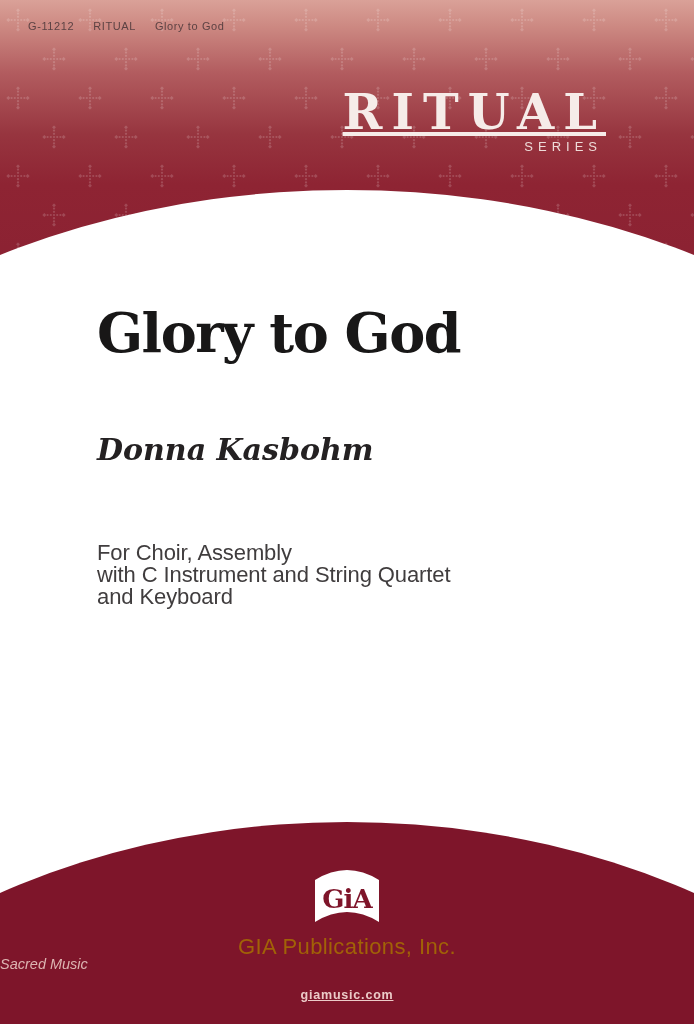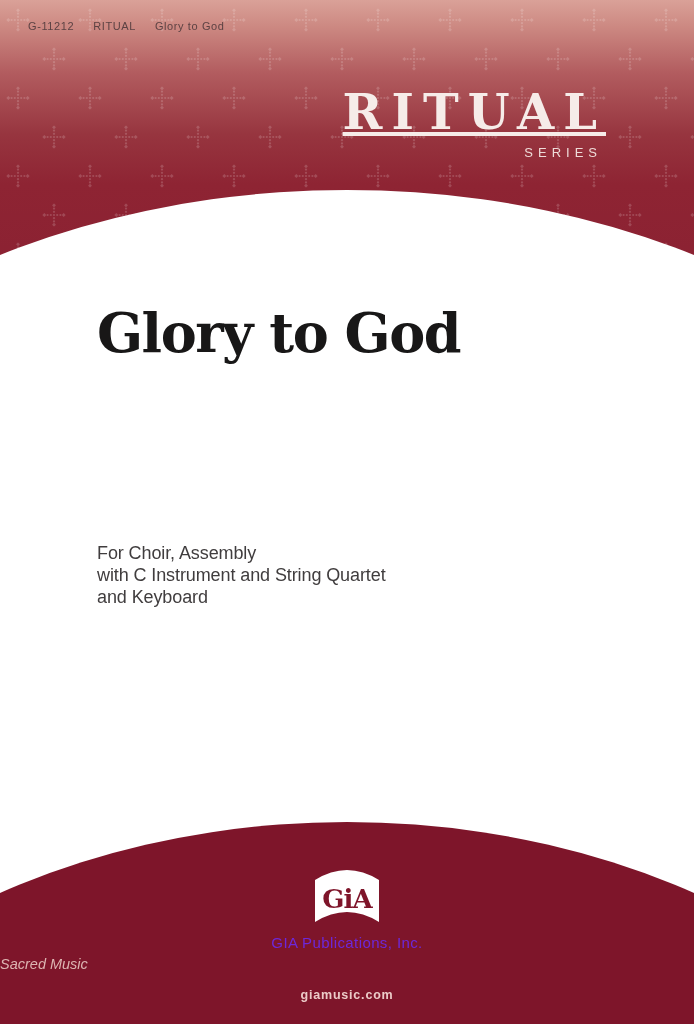--- a/index.html
+++ b/index.html
@@ -46,21 +46,21 @@
     font-family: "DejaVu Serif", "Liberation Serif", serif;
     font-weight: bold;
     font-size: 48px;
     line-height: 1;
     letter-spacing: 9px;
     margin-right: -9px;
     color: #f6ece9;
     text-decoration: underline;
   }
   .series-sub {
-    margin-top: 9px;
+    margin-top: 3px;
     font-size: 13px;
     letter-spacing: 5px;
     margin-right: -5px;
     color: #eedbd8;
   }
 
   
   .top-curve {
     position: absolute;
     left: -347px; top: 190px;
@@ -92,21 +92,21 @@
     left: 97px; top: 432px;
     font-family: "DejaVu Serif", "Liberation Serif", serif;
     font-weight: bold;
     font-style: italic;
     font-size: 30px;
     color: #242122;
   }
   .instrumentation {
     position: absolute;
     left: 97px; top: 542px;
-    font-size: 18px;
+    font-size: 22px;
     line-height: 22px;
     letter-spacing: -0.1px;
     color: #403d3e;
   }
 
   
   .footer-content {
     position: absolute;
     left: 0; top: 0;
     width: 620px; height: 1024px;
@@ -115,42 +115,43 @@
   .gia-logo {
     position: absolute;
     left: 313px; top: 866px;
     display: block;
   }
   .publisher-line {
     position: absolute;
     left: 0; top: 934px;
     width: 694px;
     text-align: center;
-    font-size: 15px;
+    font-size: 22px;
     letter-spacing: 0.4px;
-    color: #6d28d9;
+    color: #a16207;
   }
   .tagline-line {
     position: absolute;
     left: 0; top: 956px;
     width: 694px;
     text-align: left;
     font-style: italic;
     font-size: 14.5px;
     color: #ddb5b2;
   }
   .website-line {
     position: absolute;
     left: 0; top: 988px;
     width: 694px;
     text-align: center;
     font-weight: bold;
     font-size: 12.5px;
     letter-spacing: 0.8px;
     color: #eccbc8;
+    text-decoration: underline;
   }
 </style>
 </head>
 <body>
 
 <div class="page">
 
   <div class="header-band">
     <svg class="pattern-svg" width="694" height="280" aria-hidden="true">
       <defs>
@@ -185,20 +186,21 @@
 
     <div class="series-block">
       <div class="series-name">RITUAL</div>
       <div class="series-sub">SERIES</div>
     </div>
   </div>
 
   <div class="top-curve"></div>
 
   <div class="work-title">Glory to God</div>
+  <div class="composer-name">Donna Kasbohm</div>
   <div class="instrumentation">
     <div>For Choir, Assembly</div>
     <div>with C Instrument and String Quartet</div>
     <div>and Keyboard</div>
   </div>
 
   <div class="bottom-curve"></div>
 
   <div class="footer-content">
     <svg class="gia-logo" width="68" height="64" viewBox="0 0 68 64" aria-hidden="true">

